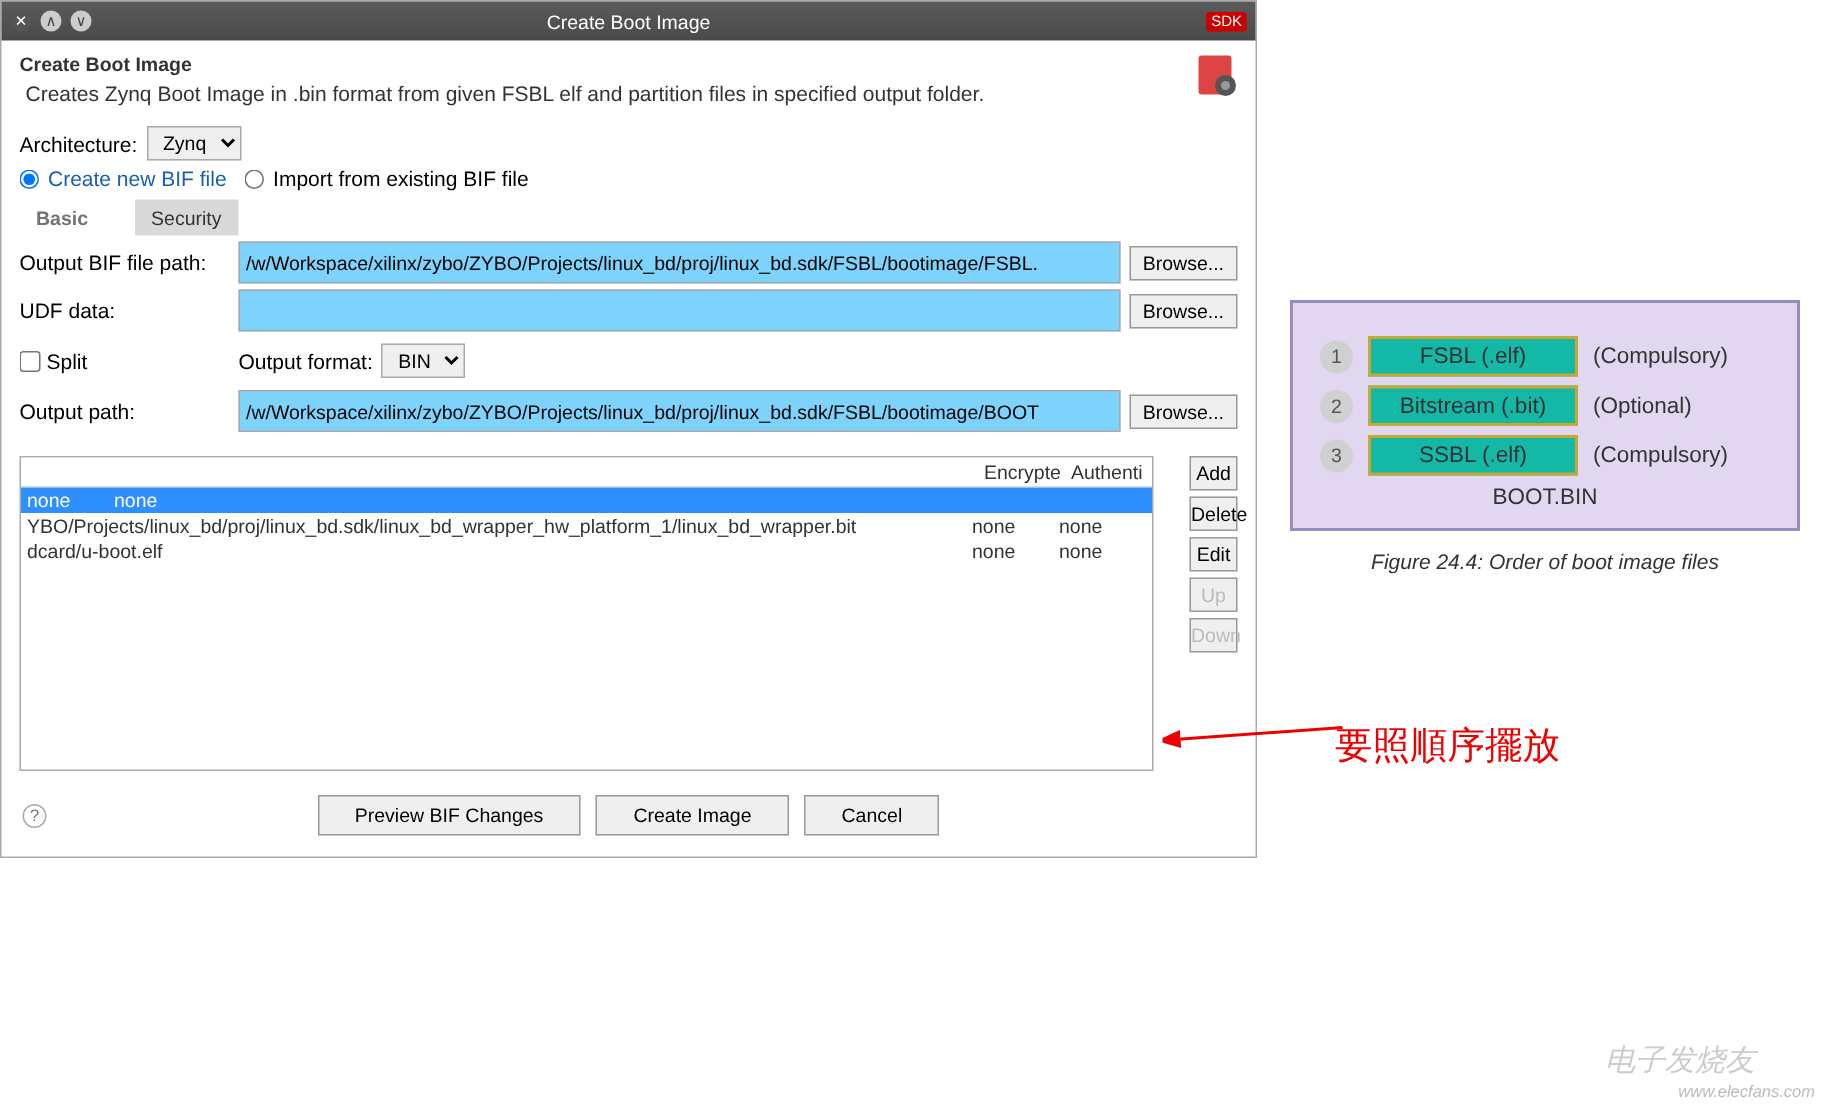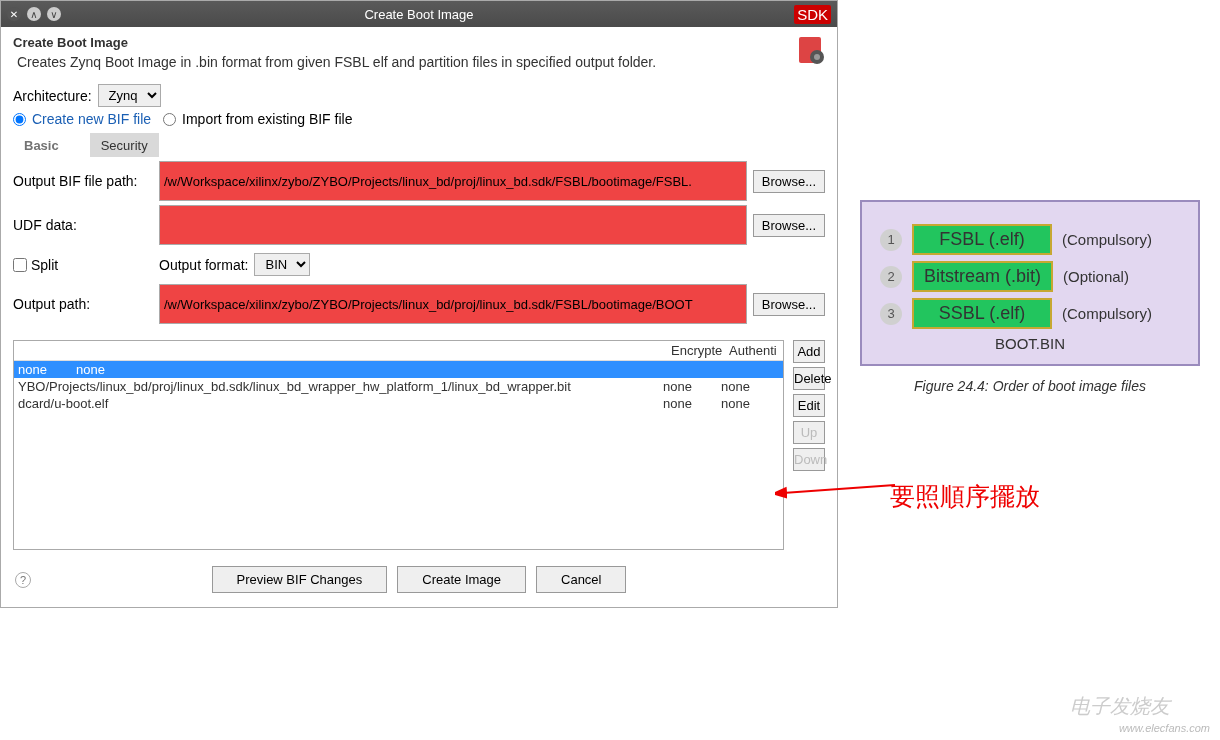--- a/index.html
+++ b/index.html
@@ -3,46 +3,46 @@
 <meta charset="utf-8">
 <style>
   * { box-sizing: border-box; margin: 0; padding: 0; }
   body { font-family: Arial, sans-serif; font-size: 13px; color: #333; background: #fff; width: 1220px; height: 740px; position: relative; }
 
   .window { width: 838px; border: 1px solid #aaa; background: #fff; }
   .titlebar { background: linear-gradient(#5a5a5a, #4a4a4a); color: #fff; height: 26px; display: flex; align-items: center; padding: 0 6px; position: relative; }
   .titlebar-btn { width: 14px; height: 14px; border-radius: 50%; background: #ccc; margin-right: 6px; display: inline-flex; align-items:center; justify-content:center; font-size:10px; color:#444;}
   .titlebar-btn.close { background:#555; color:#fff; }
   .titlebar-title { position:absolute; left:50%; transform:translateX(-50%); font-size:13px; }
-  .sdk-badge { position:absolute; right:6px; font-size:15px; background:#c00; color:#fff; padding:1px 3px; border-radius:2px;}
+  .sdk-badge { position:absolute; right:6px; font-size:10px; background:#c00; color:#fff; padding:1px 3px; border-radius:2px;}
 
   .header-section { padding: 8px 12px 4px 12px; position:relative; }
   .header-title { font-weight:bold; font-size:13px; margin-bottom:4px; }
   .header-desc { font-size:14px; color:#333; margin-left:4px; }
   .header-icon { position:absolute; right:10px; top:6px; width:34px; height:34px; }
 
   .form-area { padding: 6px 12px; }
   .row { display:flex; align-items:center; margin:4px 0; gap:6px; }
   .label { font-size:14px; color:#000000; }
   select.combo { background:#efefef; border:1px solid #aaa; padding:2px 6px; font-size:13px; }
 
   .radio { width:13px; height:13px; }
   .tabs { display:flex; margin-top:6px; }
   .tab { padding:4px 10px; font-size:13px; cursor:pointer; border:1px solid transparent; border-bottom:none; }
   .tab.inactive { color:#737373;font-weight:bold; }
   .tab.active-like { background:#d9d9d9;margin-left:20px; }
 
   .form-grid { display:grid; grid-template-columns: 140px 1fr auto; gap:4px 6px; align-items:center; margin-top:4px; }
-  .text-input { width:100%; border:1px solid #aaa; padding:2px 4px; font-size:13px; background:#ef4444; height:40px; }
+  .text-input { width:100%; border:1px solid #aaa; padding:2px 4px; font-size:13px; background:#7dd3fc; height:28px; }
   .btn { background:#efefef; border:1px solid #999; padding:3px 8px; font-size:13px; cursor:pointer; }
   .checkbox { width:14px; height:14px; }
 
   .partitions-area { margin:10px 12px 6px 12px; }
   .part-label { font-size:14px; margin-bottom:4px; }
-  .part-container { display:flex; gap:9px; }
+  .part-container { display:flex; gap:24px; }
   .part-table { flex:1; border:1px solid #aaa; height:210px; overflow:hidden; position:relative; background:#fff; }
   .part-header { display:flex; font-size:13px; background:#fff; border-bottom:1px solid #ddd; }
   .ph-spacer { flex:1; }
   .ph-col { width:58px; padding:2px 4px; }
   .part-row { display:flex; font-size:13px; padding:1px 4px; }
   .part-row.selected { background:#2e8fff; color:#fff; }
   .pr-path { flex:1; white-space:nowrap; overflow:hidden; }
   .pr-col { width:58px; }
   .part-buttons { display:flex; flex-direction:column; gap:4px; }
   .part-buttons .btn { width:32px; text-align:center; padding:3px 0; }
@@ -51,21 +51,21 @@
 
   .footer { display:flex; justify-content:center; gap:10px; padding:10px 12px 14px 12px; align-items:center; position:relative;}
   .help-icon { position:absolute; left:14px; color:#777; border:1px solid #aaa; border-radius:50%; width:16px; height:16px; display:flex; align-items:center; justify-content:center; font-size:11px;}
   .footer .btn.big { padding:5px 24px; font-size:13px; }
 
   
   .side-panel { position:absolute; left:860px; top:200px; width:340px; }
   .fig-box { background:#e2d7f0; border:2px solid #9a8bbd; padding:16px 18px 12px 18px; }
   .fig-row { display:flex; align-items:center; gap:10px; margin:6px 0; }
   .num-circle { width:22px; height:22px; border-radius:50%; background:#d0d0d0; display:flex; align-items:center; justify-content:center; color:#555; font-size:13px;}
-  .file-box { border:2px solid #c6a832; background:#22c55e; padding:3px 10px; font-size:18px; min-width:140px; text-align:center;}
+  .file-box { border:2px solid #c6a832; background:#14b8a6; padding:3px 10px; font-size:15px; min-width:140px; text-align:center;}
   .req-label { font-size:15px; color:#333; }
   .bootbin { text-align:center; margin-top:6px; font-size:15px; }
   .fig-caption { text-align:center; font-style:italic; font-size:14px; margin-top:12px; }
 
   .annotation { position:absolute; left:890px; top:480px; color:#e00; font-size:25px; }
   .arrow-svg { position:absolute; left:775px; top:455px; pointer-events:none; }
 
   .watermark { position:absolute; right:10px; bottom:6px; font-size:11px; color:#bbb; font-style:italic;}
   .watermark-logo { position:absolute; right:50px; bottom:20px; color:#ccc; font-size:20px; font-style:italic;}
 </style>

